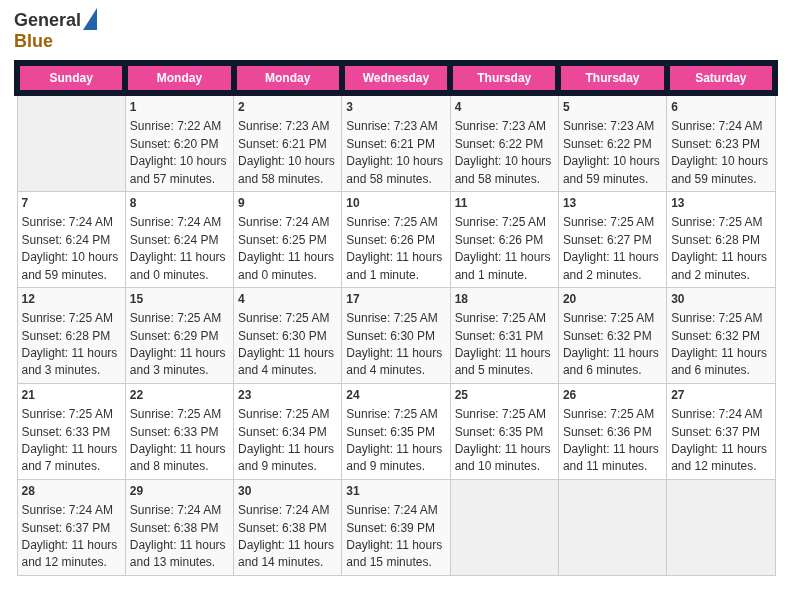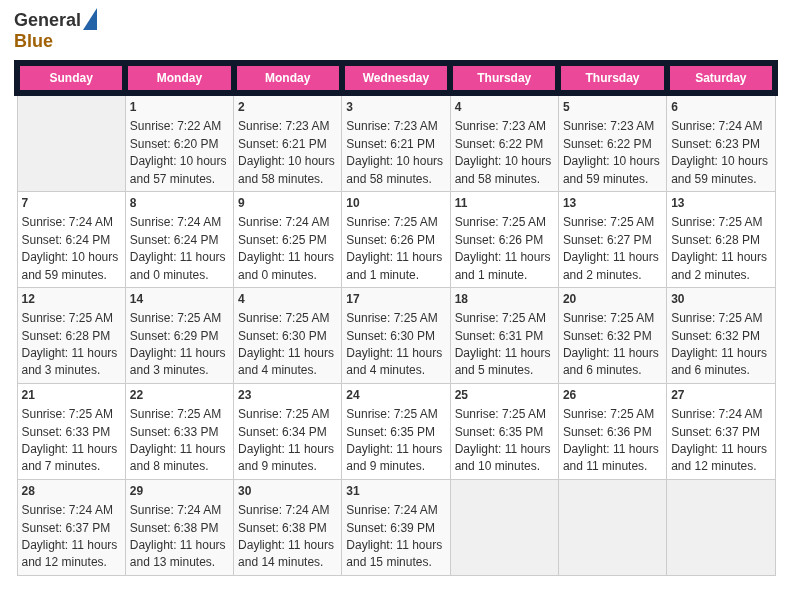--- a/index.html
+++ b/index.html
@@ -232,21 +232,21 @@
         </tr>
         <tr>
           <td>
             <span class="day-number">12</span>
             <div class="day-info" style="white-space: pre-line;">Sunrise: 7:25 AM
 Sunset: 6:28 PM
 Daylight: 11 hours
 and 3 minutes.</div>
           </td>
           <td>
-            <span class="day-number">14</span>
+            <span class="day-number">15</span>
             <div class="day-info" style="white-space: pre-line;">Sunrise: 7:25 AM
 Sunset: 6:29 PM
 Daylight: 11 hours
 and 3 minutes.</div>
           </td>
           <td>
             <span class="day-number">4</span>
             <div class="day-info" style="white-space: pre-line;">Sunrise: 7:25 AM
 Sunset: 6:30 PM
 Daylight: 11 hours

